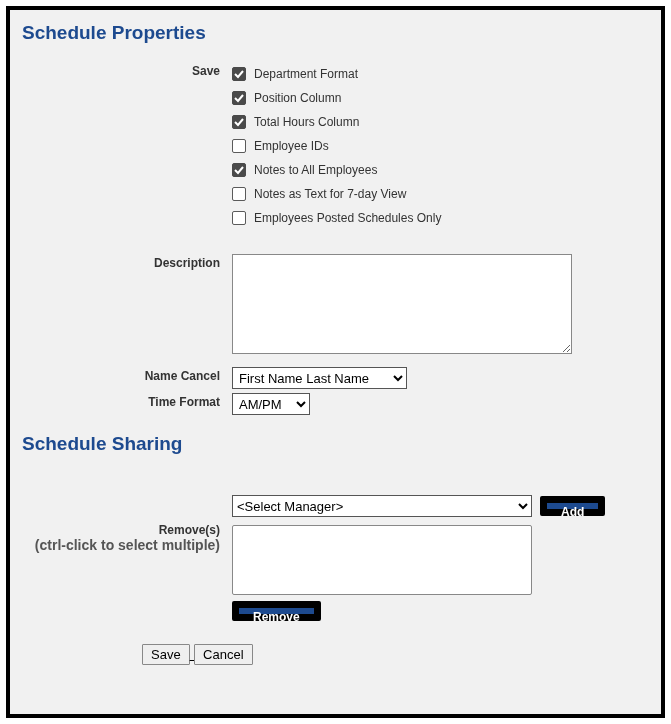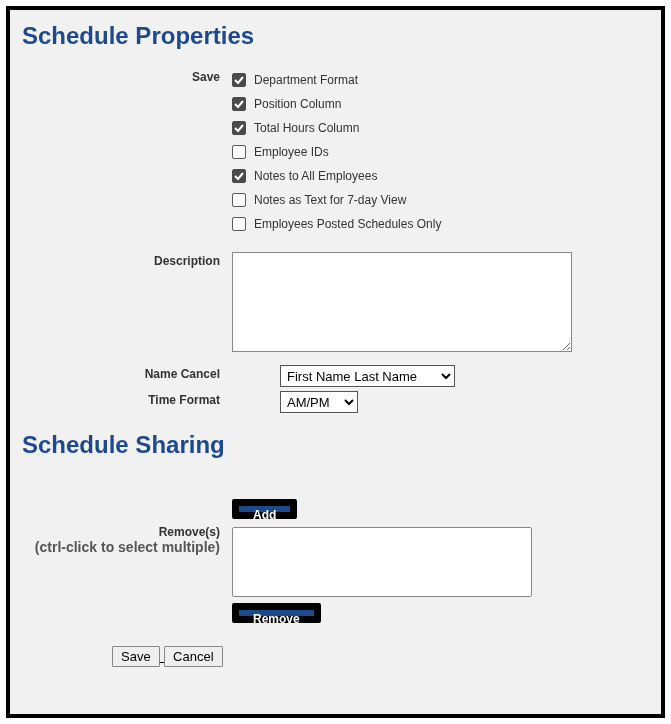--- a/index.html
+++ b/index.html
@@ -23,21 +23,21 @@
   }
   .panel {
     width: 100%;
     height: 100%;
     background: #f1f1f1;
     padding: 8px 12px 12px 12px;
     overflow: hidden;
   }
   h2.section {
     color: #1d4a8f;
-    font-size: 24px;
+    font-size: 19px;
     font-weight: bold;
     margin: 4px 0 18px 0;
   }
   h2.section.sharing {
     margin-top: 18px;
     margin-bottom: 40px;
   }
   .row {
     display: flex;
     align-items: flex-start;
@@ -105,21 +105,20 @@
     font-family: Arial, sans-serif;
     font-size: 12px;
     padding: 4px;
   }
   select.sel {
     border: 1px solid #555;
     background: #fff;
     font-size: 13px;
     height: 22px;
     padding: 0 2px;
-    margin-left: 48px;
   }
   select.sel.nameformat { width: 175px; }
   select.sel.timeformat { width: 78px; }
   .manager-select-row {
     display: flex;
     align-items: center;
     gap: 8px;
   }
   select.manager-dropdown {
     width: 300px;
@@ -146,21 +145,21 @@
     border: 1px solid #888;
     background: #fff;
     margin-top: 4px;
     font-size: 12px;
   }
   .remove-row {
     margin-top: 6px;
   }
   .bottom-buttons {
     margin-top: 20px;
-    margin-left: 90px;
+    margin-left: 120px;
     text-decoration: underline;
   }
   .btn-std {
     background: #efefef;
     border: 1px solid #888;
     font-size: 13px;
     padding: 2px 8px;
     cursor: pointer;
     border-radius: 1px;
   }
@@ -218,21 +217,21 @@
               <span class="cbox"></span>
               <span>Notes as Text for 7-day View</span>
             </div>
             <div class="check-line">
               <span class="cbox"></span>
               <span>Employees Posted Schedules Only</span>
             </div>
           </div>
       </div>
 
-      <div class="row" style="margin-top:16px;justify-content:flex-end;">
+      <div class="row" style="margin-top:24px;justify-content:flex-end;">
         <div class="label-col">Description</div>
         <div class="field-col">
           <textarea class="desc" style=""></textarea>
         </div>
       </div>
 
       <div class="row" style="margin-top:10px;">
         <div class="label-col">Name Cancel</div>
         <div class="field-col">
           <select class="sel nameformat">
@@ -249,20 +248,23 @@
           </select>
         </div>
       </div>
 
       <h2 class="section sharing">Schedule Sharing</h2>
 
       <div class="row">
         <div class="label-col"></div>
         <div class="field-col">
           <div class="manager-select-row">
+            <select class="manager-dropdown">
+              <option>&lt;Select Manager&gt;</option>
+            </select>
             <button class="btn-blue">Add</button>
           </div>
         </div>
       </div>
 
       <div class="row">
         <div class="label-col">
           <span>Remove(s)</span>
           <span class="sub">(ctrl-click to select multiple)</span>
         </div>

